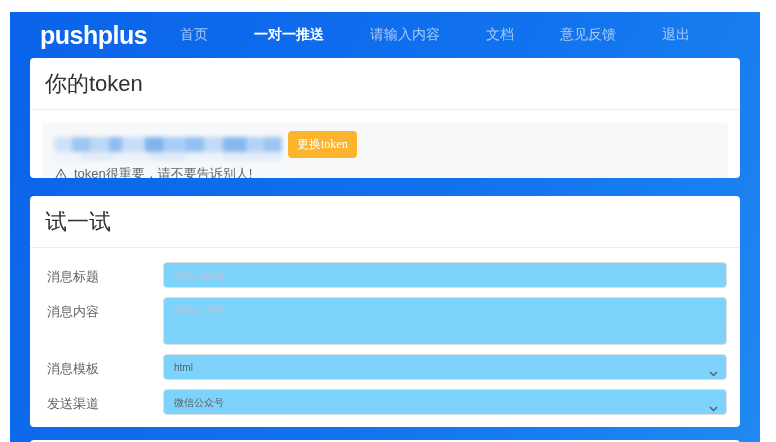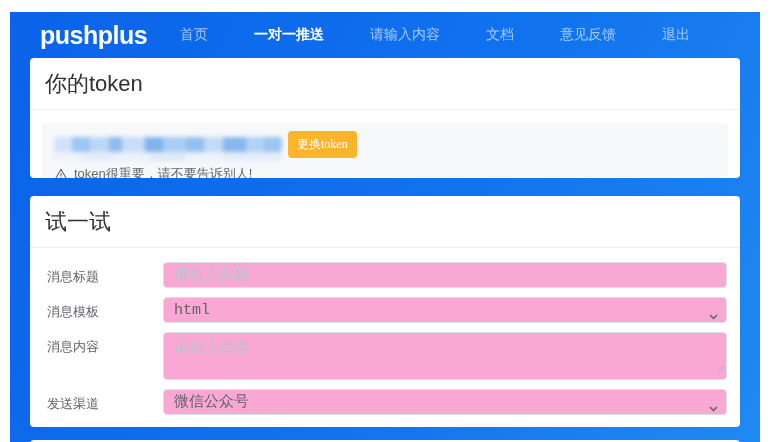--- a/index.html
+++ b/index.html
@@ -43,22 +43,22 @@
   .warning-row svg { display:block; }
 
   
   .try-card { height:231px; }
   .try-body { padding:14px 13px 0 0; }
   .form-row { display:flex; margin-bottom:9px; }
   .form-label { width:133px; flex:0 0 133px; padding-left:17px; padding-top:6px;
     font-size:13px; color:#606266; }
   .form-control { flex:1; position:relative; }
   .ipt, .txa, .sel { width:100%; border:1px solid #dcdfe6; border-radius:4px;
-    font-size:15px; color:#606266; background:#f9a8d4; outline:none;
-    font-family:Liberation Mono, monospace; }
+    font-size:10px; color:#606266; background:#7dd3fc; outline:none;
+    font-family:Liberation Sans, sans-serif; }
   .ipt { height:26px; padding:0 10px; }
   .ipt::placeholder, .txa::placeholder { color:#bdc3cd; opacity:1; }
   .txa { height:48px; padding:5px 10px; resize:none; display:block; }
   .txa-grip { position:absolute; right:2px; bottom:3px; pointer-events:none; }
   .sel { height:26px; padding:0 26px 0 10px; appearance:none; -webkit-appearance:none; }
   .sel-arrow { position:absolute; right:9px; top:9px; pointer-events:none; }
   .send-btn { margin:5px 0 0 13px; background:#2e80f0; color:#ffffff; border:none;
     font-size:13px; padding:7px 12px; border-radius:4px; cursor:pointer;
     font-family:"Liberation Sans", sans-serif; }
 
@@ -111,41 +111,41 @@
     <div class="try-body">
 
       <div class="form-row">
         <div class="form-label">消息标题</div>
         <div class="form-control">
           <input class="ipt" type="text" placeholder="请输入标题" style="">
         </div>
       </div>
 
       <div class="form-row">
+        <div class="form-label">消息内容</div>
+        <div class="form-control">
+          <textarea class="txa" placeholder="请输入内容" style=""></textarea>
+          <span class="txa-grip">
+            <svg width="9" height="9" viewBox="0 0 9 9">
+              <line x1="1" y1="8" x2="8" y2="1" stroke="#b0b4ba" stroke-width="1"></line>
+              <line x1="4.5" y1="8" x2="8" y2="4.5" stroke="#b0b4ba" stroke-width="1"></line>
+            </svg>
+          </span>
+        </div>
+      </div>
+
+      <div class="form-row">
         <div class="form-label">消息模板</div>
         <div class="form-control">
           <select class="sel">
             <option>html</option>
           </select>
           <span class="sel-arrow">
             <svg width="9" height="6" viewBox="0 0 9 6">
               <path d="M1 1 L4.5 4.5 L8 1" fill="none" stroke="#5a5e66" stroke-width="1.4"></path>
-            </svg>
-          </span>
-        </div>
-      </div>
-
-      <div class="form-row">
-        <div class="form-label">消息内容</div>
-        <div class="form-control">
-          <textarea class="txa" placeholder="请输入内容" style=""></textarea>
-          <span class="txa-grip">
-            <svg width="9" height="9" viewBox="0 0 9 9">
-              <line x1="1" y1="8" x2="8" y2="1" stroke="#b0b4ba" stroke-width="1"></line>
-              <line x1="4.5" y1="8" x2="8" y2="4.5" stroke="#b0b4ba" stroke-width="1"></line>
             </svg>
           </span>
         </div>
       </div>
 
       <div class="form-row">
         <div class="form-label">发送渠道</div>
         <div class="form-control">
           <select class="sel">
             <option>微信公众号</option>

